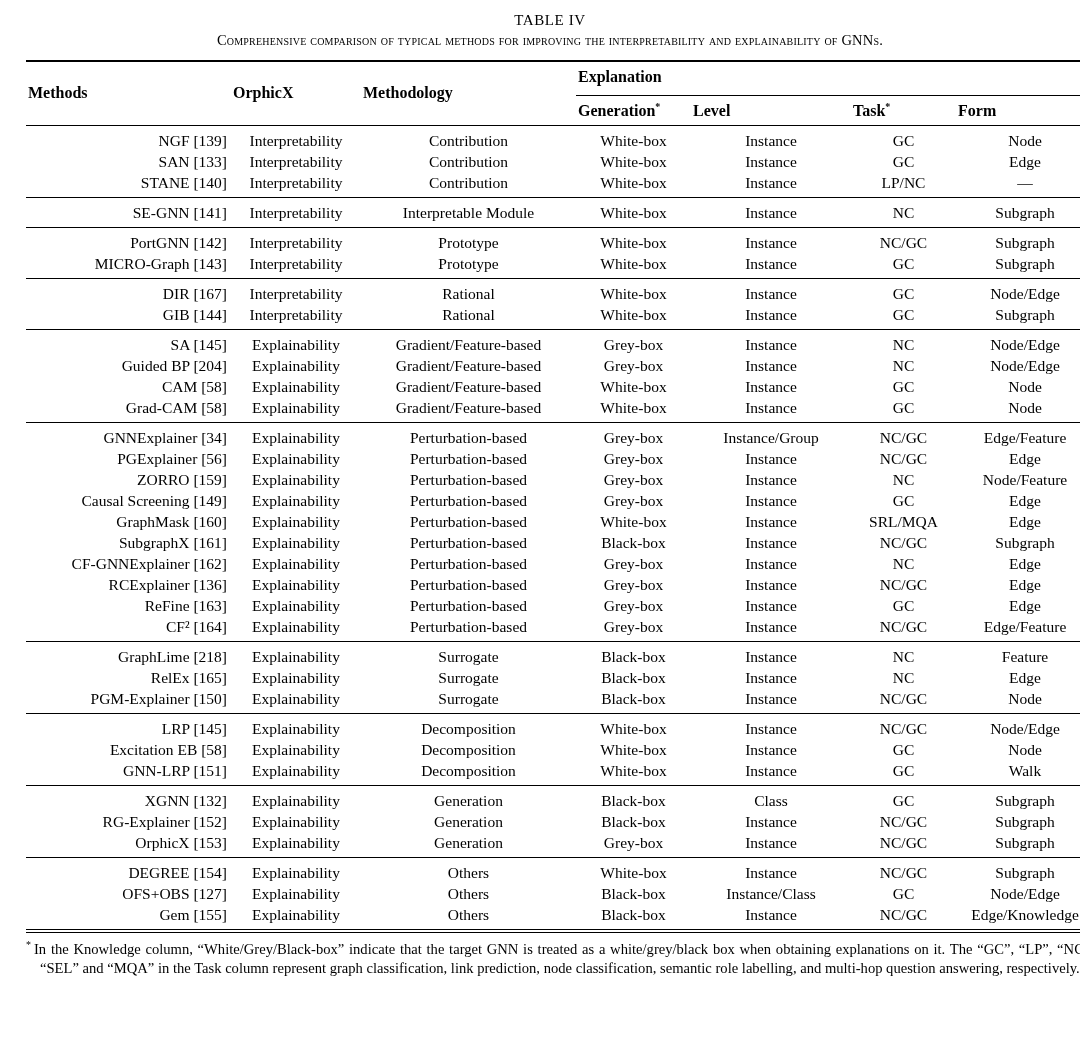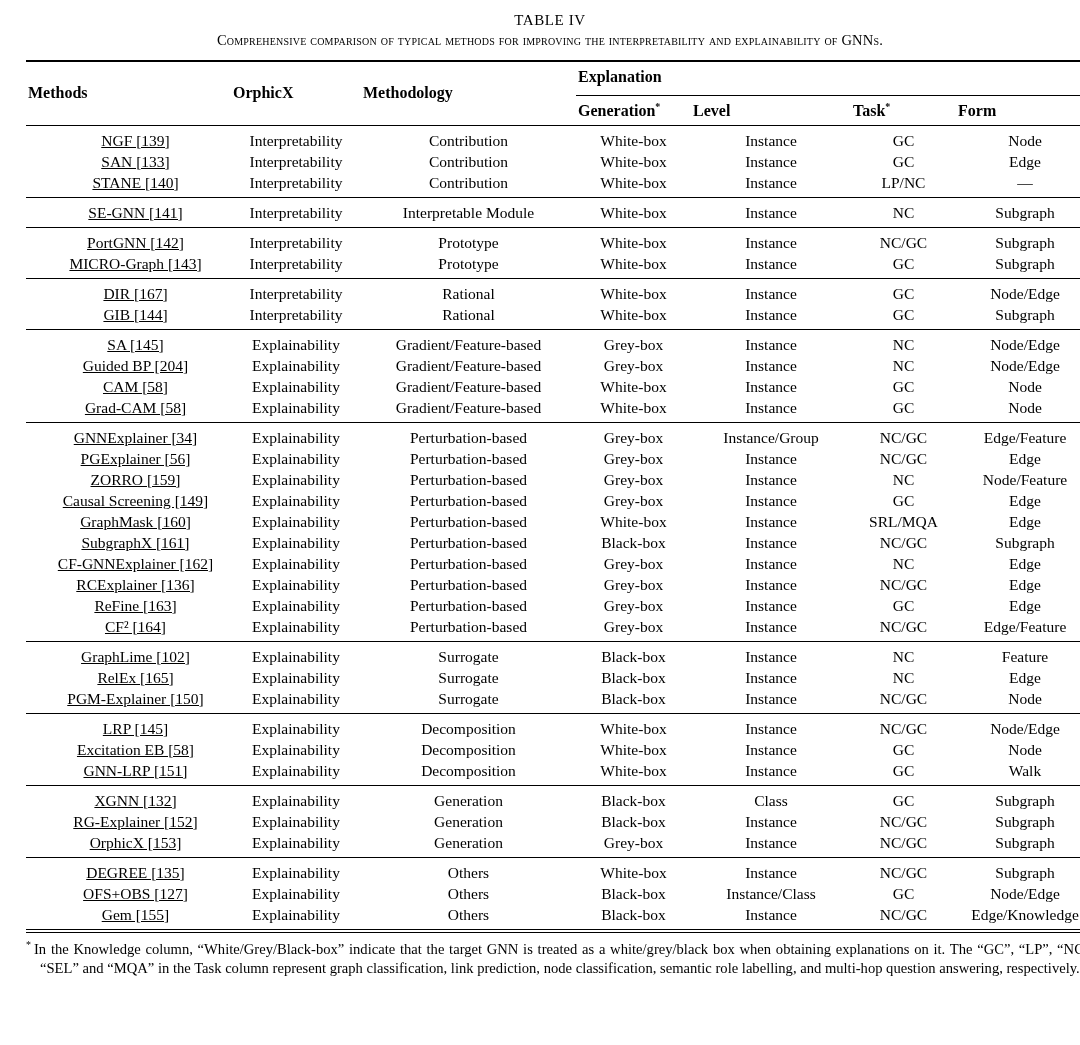--- a/index.html
+++ b/index.html
@@ -33,21 +33,21 @@
   thead tr.top-row th { height:34px; }
   th.explanation-th { border-bottom:1px solid #000; padding-bottom:6px; }
   thead tr.sub-row th { height:30px; padding-top:4px; }
   sup.hdr-sup { font-size:10px; vertical-align:super; line-height:0; }
   tbody { border-top:1px solid #000; }
   tbody td {
     font-size:15.5px; line-height:19px; padding:1px 4px;
     text-align:center; vertical-align:middle;
     white-space:nowrap; overflow:hidden;
   }
-  tbody td.col-method { text-align:center; padding-left:18px;text-decoration:underline; }
+  tbody td.col-method { text-align:right; padding-left:18px; }
   tbody tr:first-child td { padding-top:5px; }
   tbody tr:last-child td { padding-bottom:5px; }
   .footnote {
     width:1068px; margin-top:7px; font-size:14.6px; line-height:19px;
     text-align:justify; padding-left:14px; text-indent:-14px;
   }
   .footnote sup { font-size:10px; line-height:0; margin-right:3px; }
 </style>
 </head>
 <body>
@@ -286,21 +286,21 @@
           <td>Explainability</td>
           <td>Perturbation-based</td>
           <td>Grey-box</td>
           <td>Instance</td>
           <td>NC/GC</td>
           <td>Edge/Feature</td>
         </tr>
       </tbody>
       <tbody>
         <tr>
-          <td class="col-method">GraphLime [102]</td>
+          <td class="col-method">GraphLime [218]</td>
           <td>Explainability</td>
           <td>Surrogate</td>
           <td>Black-box</td>
           <td>Instance</td>
           <td>NC</td>
           <td>Feature</td>
         </tr>
         <tr>
           <td class="col-method">RelEx [165]</td>
           <td>Explainability</td>
@@ -373,21 +373,21 @@
           <td>Explainability</td>
           <td>Generation</td>
           <td>Grey-box</td>
           <td>Instance</td>
           <td>NC/GC</td>
           <td>Subgraph</td>
         </tr>
       </tbody>
       <tbody>
         <tr>
-          <td class="col-method">DEGREE [135]</td>
+          <td class="col-method">DEGREE [154]</td>
           <td>Explainability</td>
           <td>Others</td>
           <td>White-box</td>
           <td>Instance</td>
           <td>NC/GC</td>
           <td>Subgraph</td>
         </tr>
         <tr>
           <td class="col-method">OFS+OBS [127]</td>
           <td>Explainability</td>

